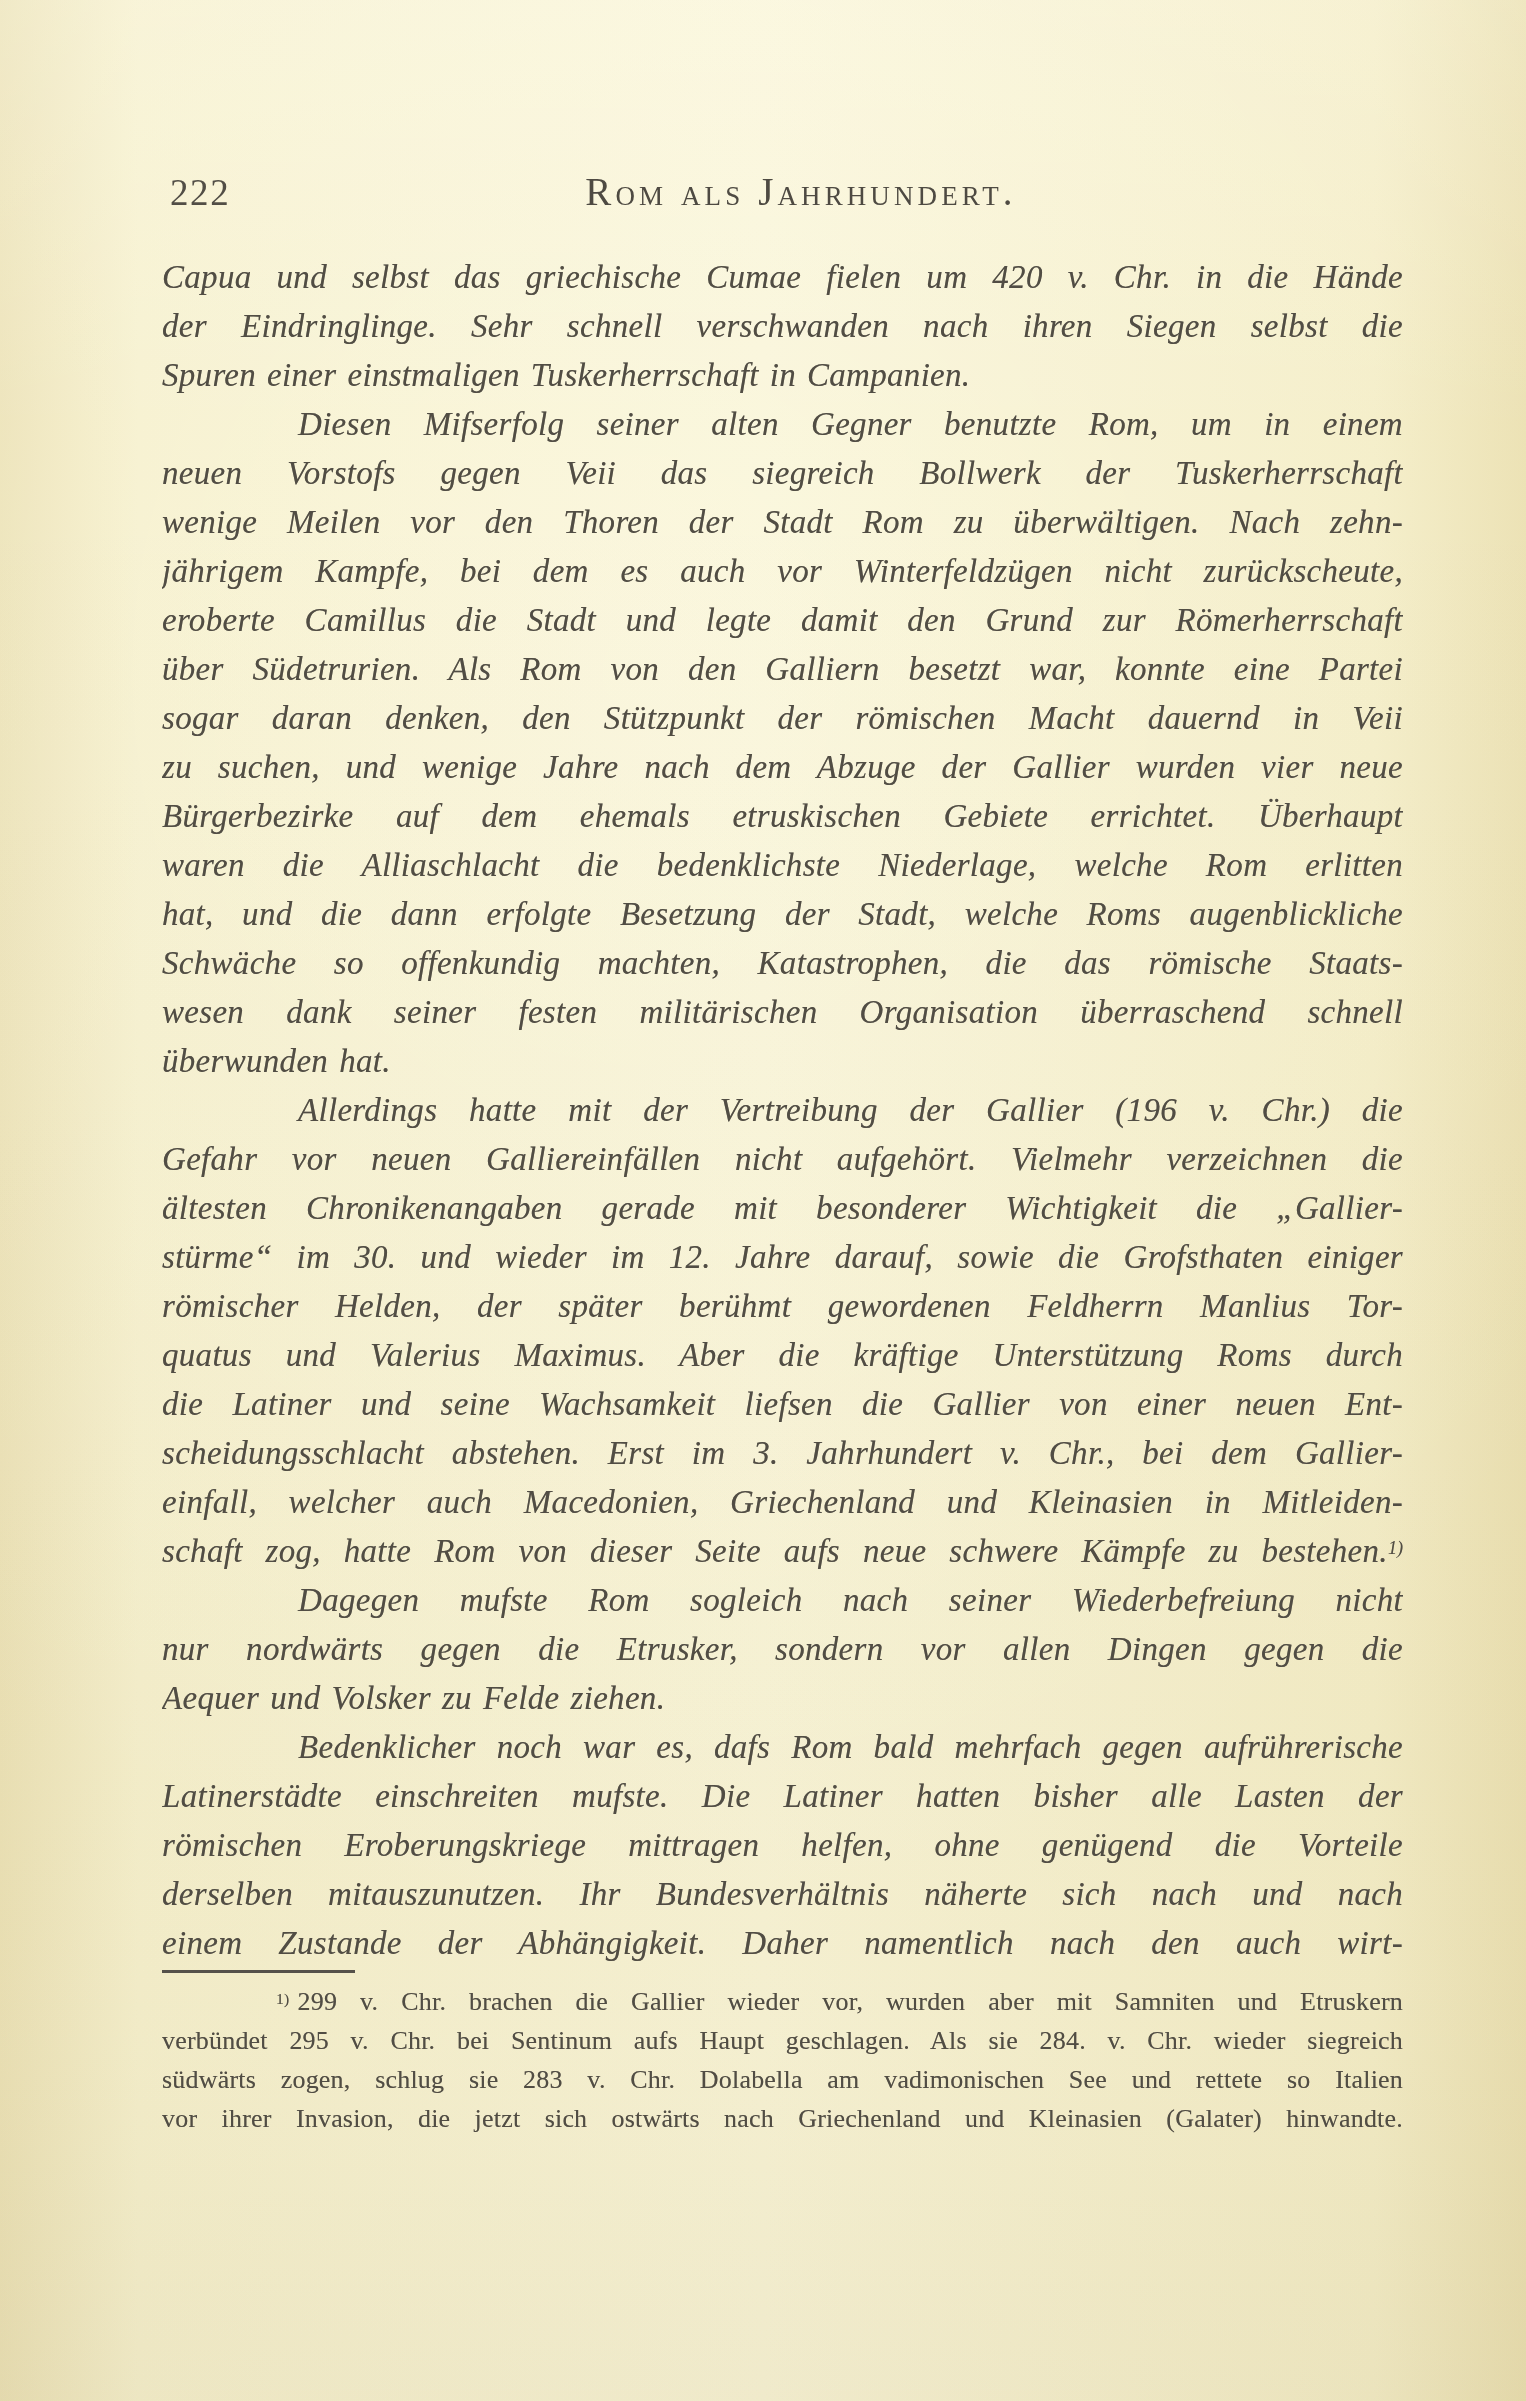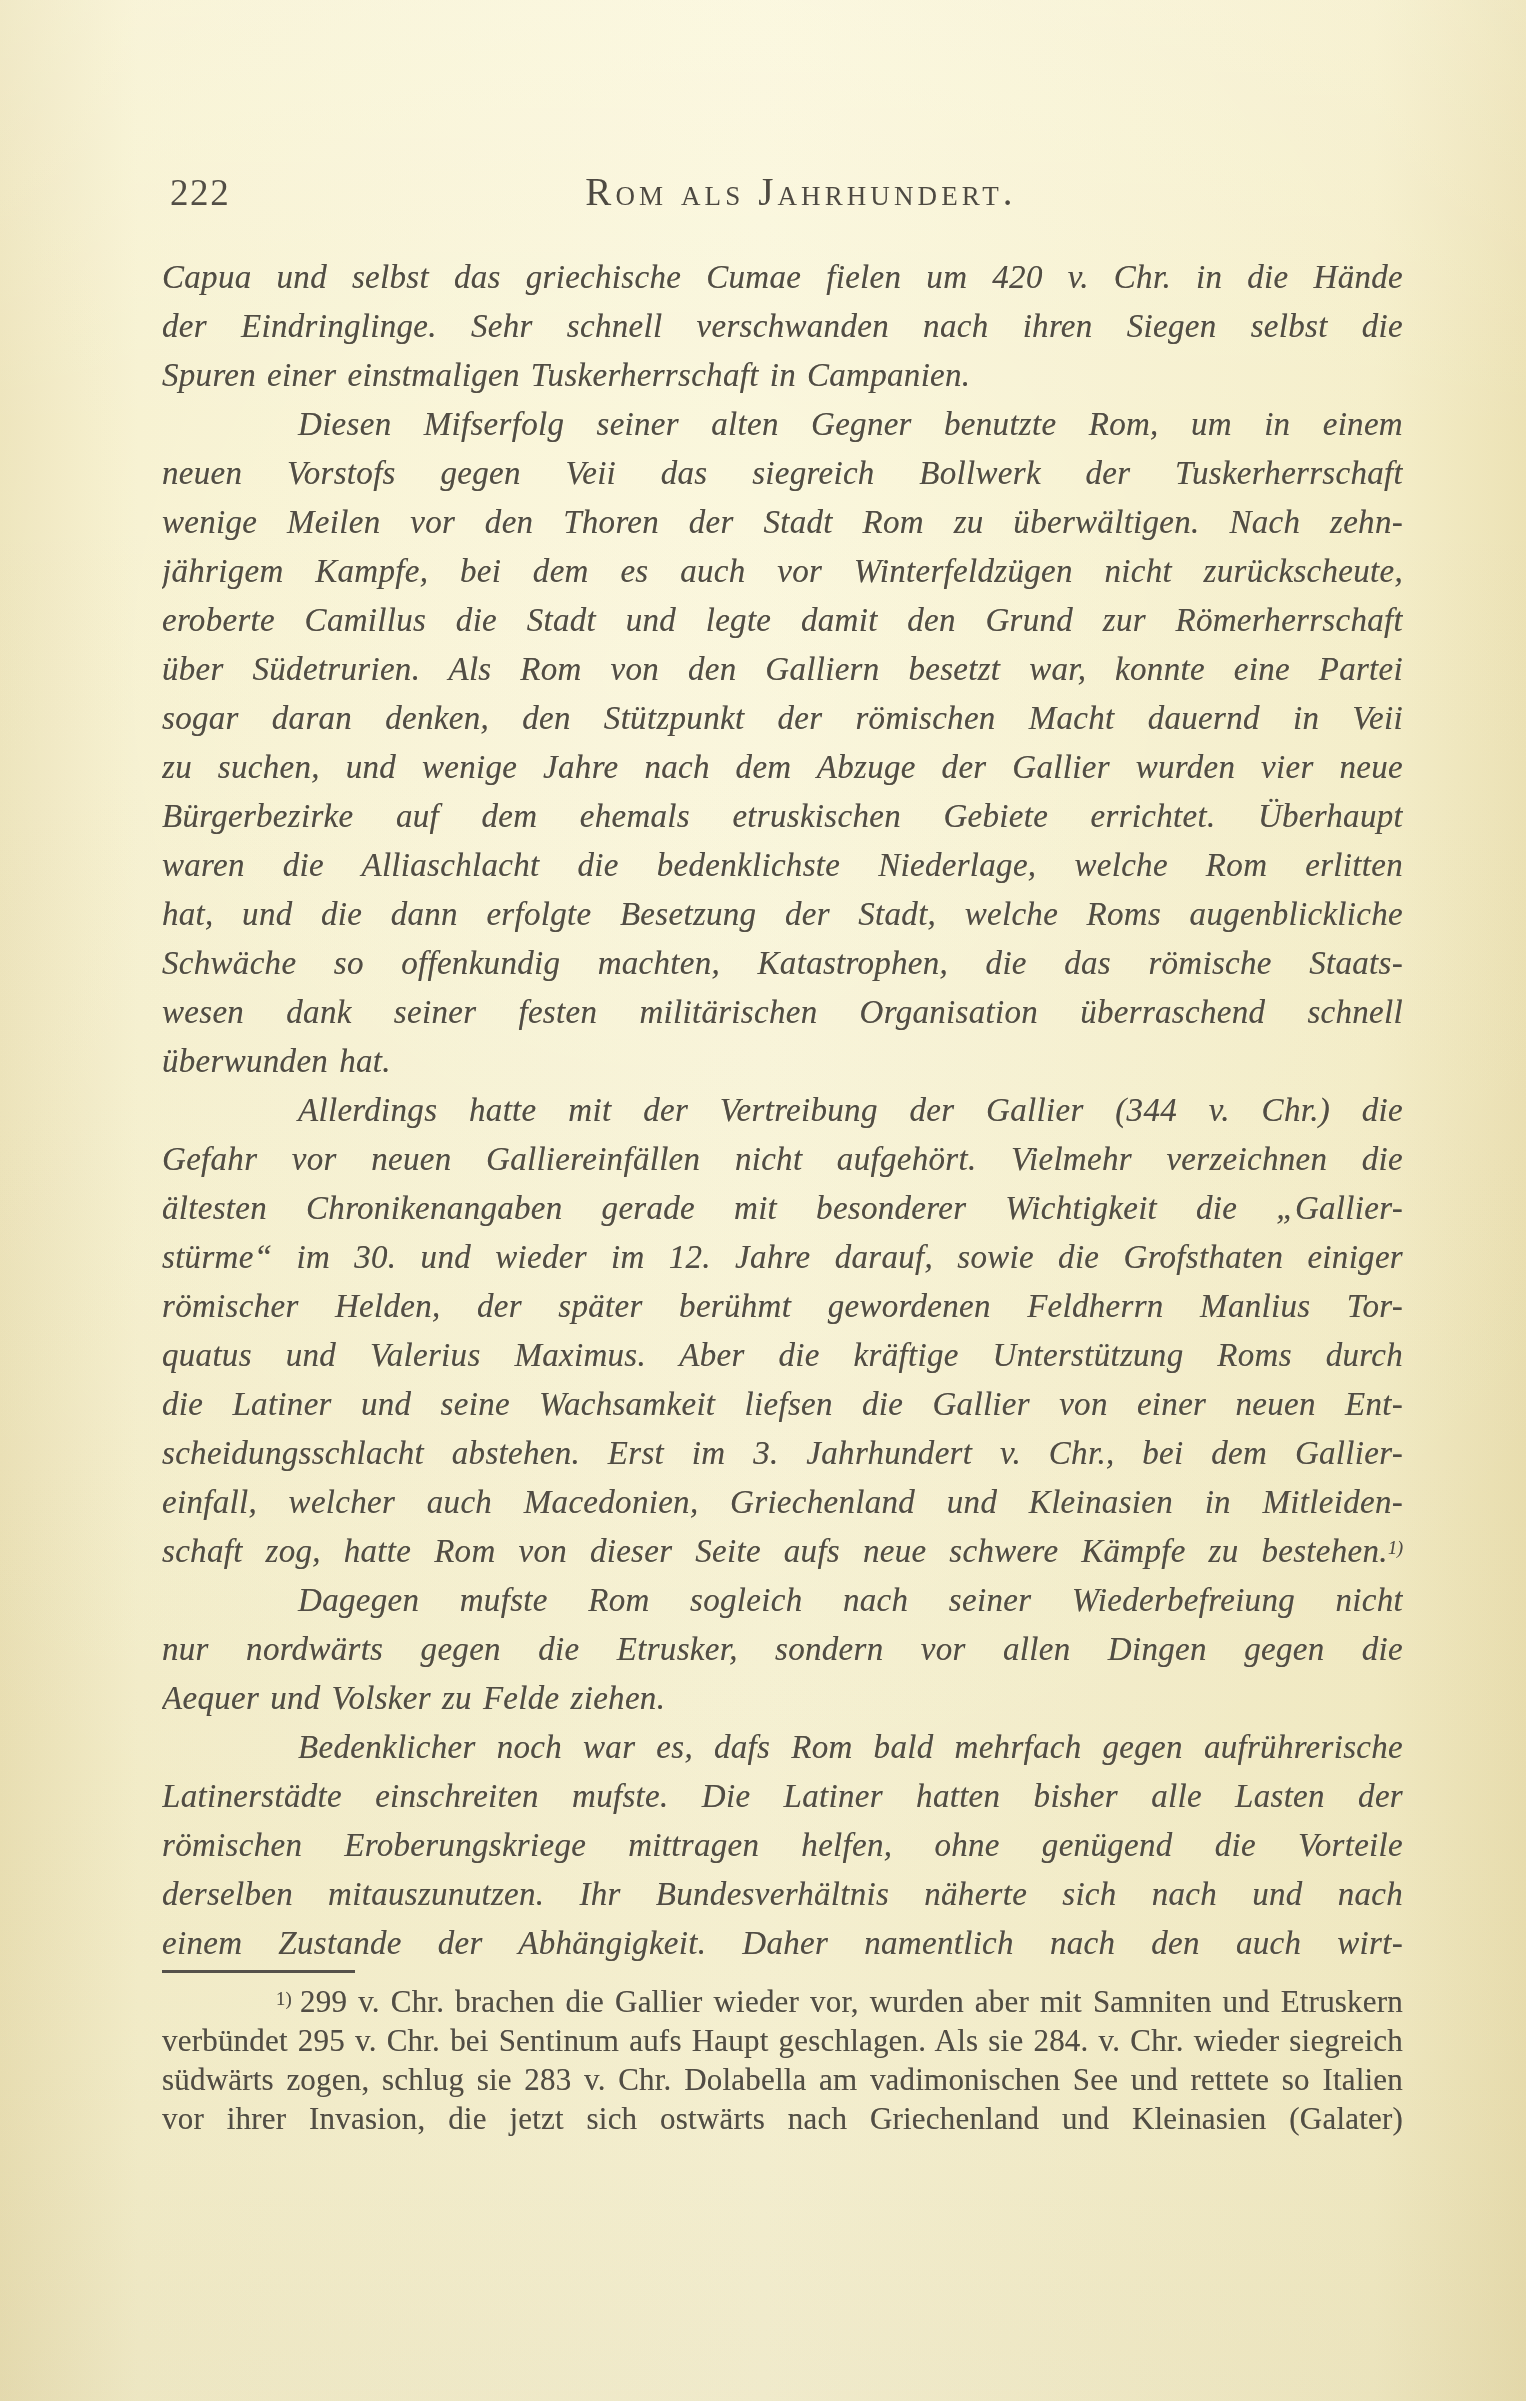--- a/index.html
+++ b/index.html
@@ -73,21 +73,21 @@
     top: 1970px;
     width: 193px;
     height: 2.5px;
     background: #55514a;
   }
   .footnote {
     position: absolute;
     left: 162px;
     top: 1982px;
     width: 1241px;
-    font-size: 31px;
+    font-size: 26px;
     line-height: 39px;
     letter-spacing: 0.2px;
     word-spacing: 1.6px;
     text-shadow: 0 0 0.4px rgba(80,76,68,0.45);
   }
   .footnote .ln { height: 39px; }
   .footnote .ln.fn-first { text-indent: 114px; }
   sup.fn-marker {
     font-size: 0.6em;
     line-height: 0;
@@ -122,21 +122,21 @@
       <span class="ln">zu suchen, und wenige Jahre nach dem Abzuge der Gallier wurden vier neue</span>
       <span class="ln">Bürgerbezirke auf dem ehemals etruskischen Gebiete errichtet. Überhaupt</span>
       <span class="ln">waren die Alliaschlacht die bedenklichste Niederlage, welche Rom erlitten</span>
       <span class="ln">hat, und die dann erfolgte Besetzung der Stadt, welche Roms augenblickliche</span>
       <span class="ln">Schwäche so offenkundig machten, Katastrophen, die das römische Staats-</span>
       <span class="ln">wesen dank seiner festen militärischen Organisation überraschend schnell</span>
       <span class="ln last">überwunden hat.</span>
     </p>
 
     <p class="para">
-      <span class="ln ind">Allerdings hatte mit der Vertreibung der Gallier (344 v. Chr.) die</span>
+      <span class="ln ind">Allerdings hatte mit der Vertreibung der Gallier (196 v. Chr.) die</span>
       <span class="ln">Gefahr vor neuen Galliereinfällen nicht aufgehört. Vielmehr verzeichnen die</span>
       <span class="ln">ältesten Chronikenangaben gerade mit besonderer Wichtigkeit die „Gallier-</span>
       <span class="ln">stürme“ im 30. und wieder im 12. Jahre darauf, sowie die Grofsthaten einiger</span>
       <span class="ln">römischer Helden, der später berühmt gewordenen Feldherrn Manlius Tor-</span>
       <span class="ln">quatus und Valerius Maximus. Aber die kräftige Unterstützung Roms durch</span>
       <span class="ln">die Latiner und seine Wachsamkeit liefsen die Gallier von einer neuen Ent-</span>
       <span class="ln">scheidungsschlacht abstehen. Erst im 3. Jahrhundert v. Chr., bei dem Gallier-</span>
       <span class="ln">einfall, welcher auch Macedonien, Griechenland und Kleinasien in Mitleiden-</span>
       <span class="ln"><span>schaft zog, hatte Rom von dieser Seite aufs neue schwere Kämpfe zu bestehen.</span><sup class="ref">1)</sup></span>
     </p>

